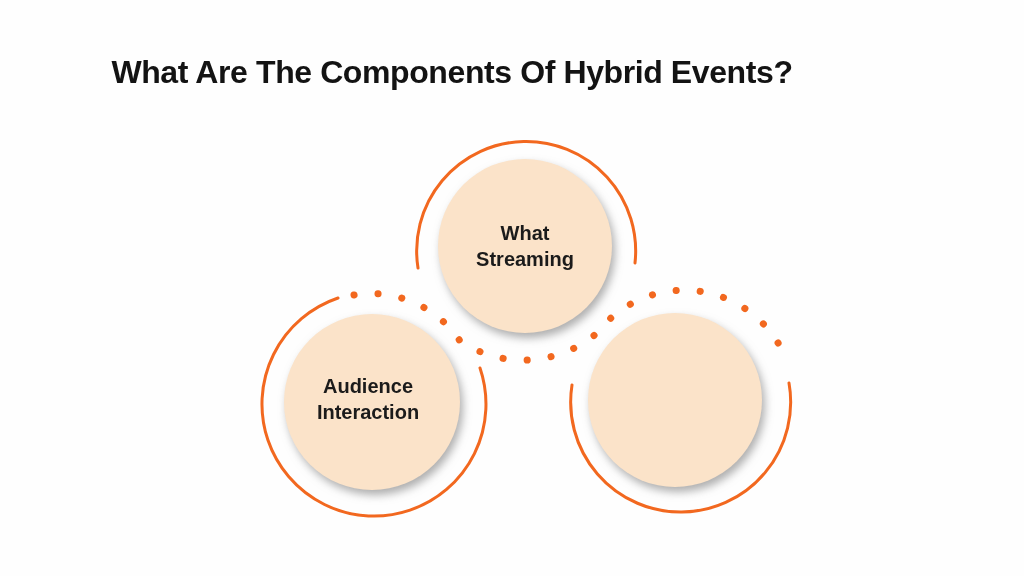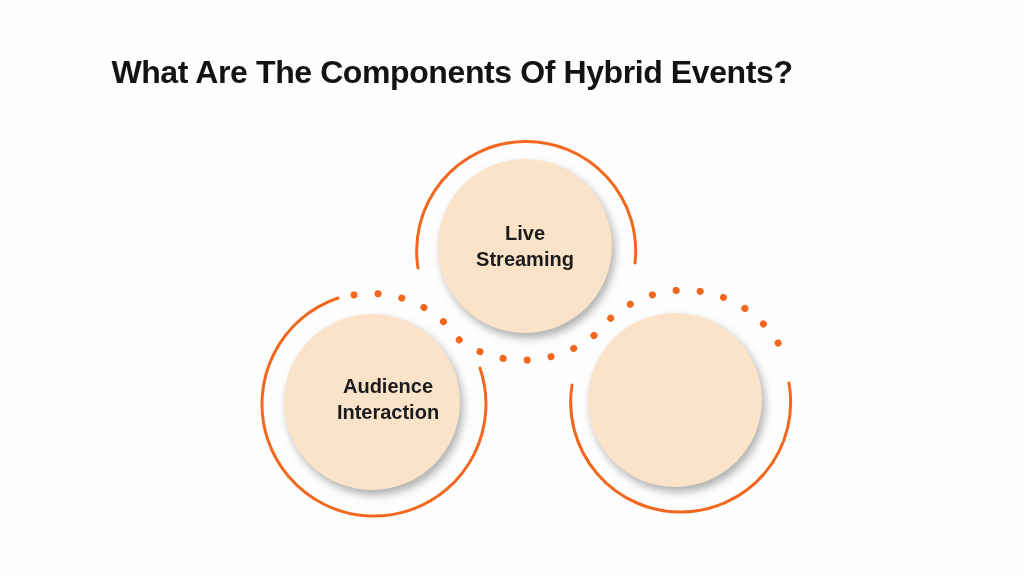--- a/index.html
+++ b/index.html
@@ -60,21 +60,21 @@
   .node-label {
     position: absolute;
     transform: translate(-50%, -50%);
     text-align: center;
     font-size: 20px;
     font-weight: 600;
     line-height: 1.32;
     color: var(--label_color, #1b1b1b);
   }
   .node-label.live     { left: 525px; top: 246px; width: 130px; }
-  .node-label.audience { left: 388px; top: 399px; width: 150px; }
+  .node-label.audience { left: 368px; top: 399px; width: 150px; }
   .node-label.virtual  { left: 675px; top: 398px; width: 110px; }
 </style>
 </head>
 <body>
 
 <div class="canvas">
 
   <h1 class="title">What Are The Components Of Hybrid Events?</h1>
 
   <svg class="diagram" viewBox="0 0 1024 576" aria-hidden="true">
@@ -85,16 +85,16 @@
       <circle class="node-circle" cx="675" cy="400" r="87"></circle>
     </g>
 
     <path class="ring-arc" d="M 418,268 A 109.5,109.5 0 1 1 635,263"></path>
     <path class="ring-arc" d="M 338,298 A 112,112 0 1 0 480,368"></path>
     <path class="ring-arc" d="M 572,385 A 110,110 0 1 0 789,383"></path>
 
     <path class="dotted-connector" d="M 354,295 A 107,107 0 0 1 460,341 A 114,114 0 0 0 597,333 A 110,110 0 0 1 788,364"></path>
   </svg>
 
-  <div class="node-label live">Live Streaming</div>
+  <div class="node-label live">What Streaming</div>
   <div class="node-label audience">Audience Interaction</div>
 
 </div>
 
 </body></html>

